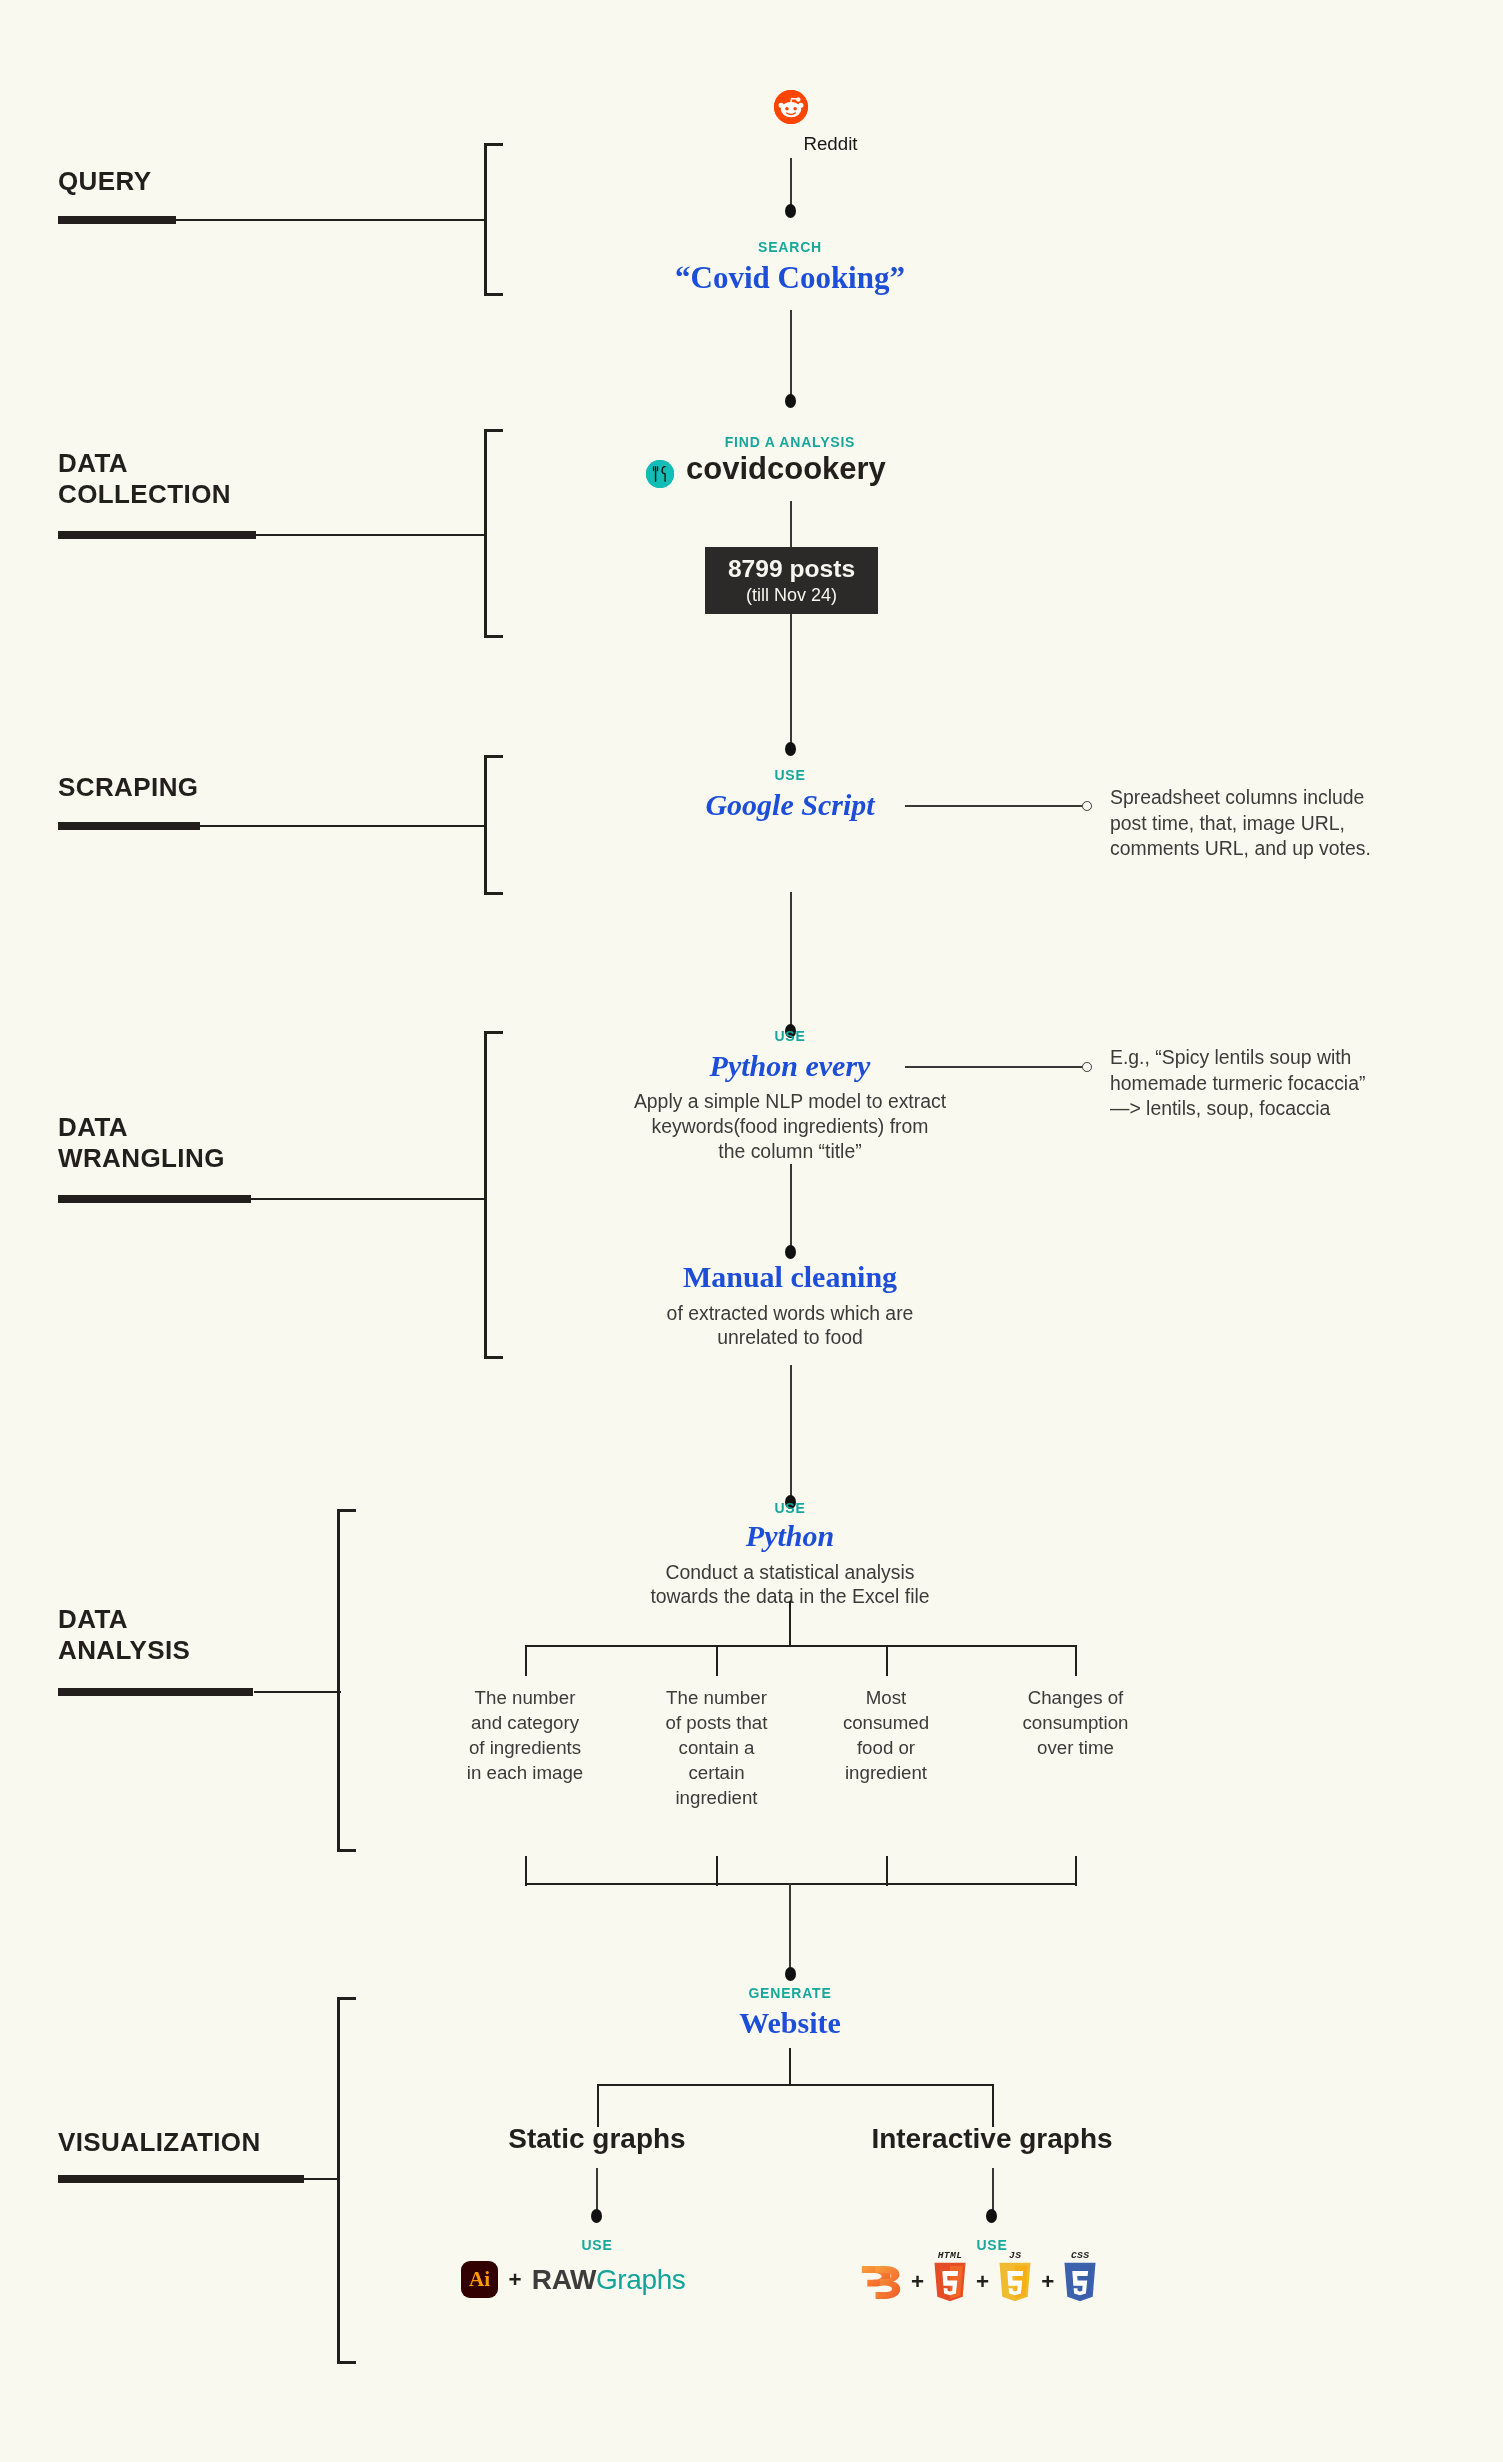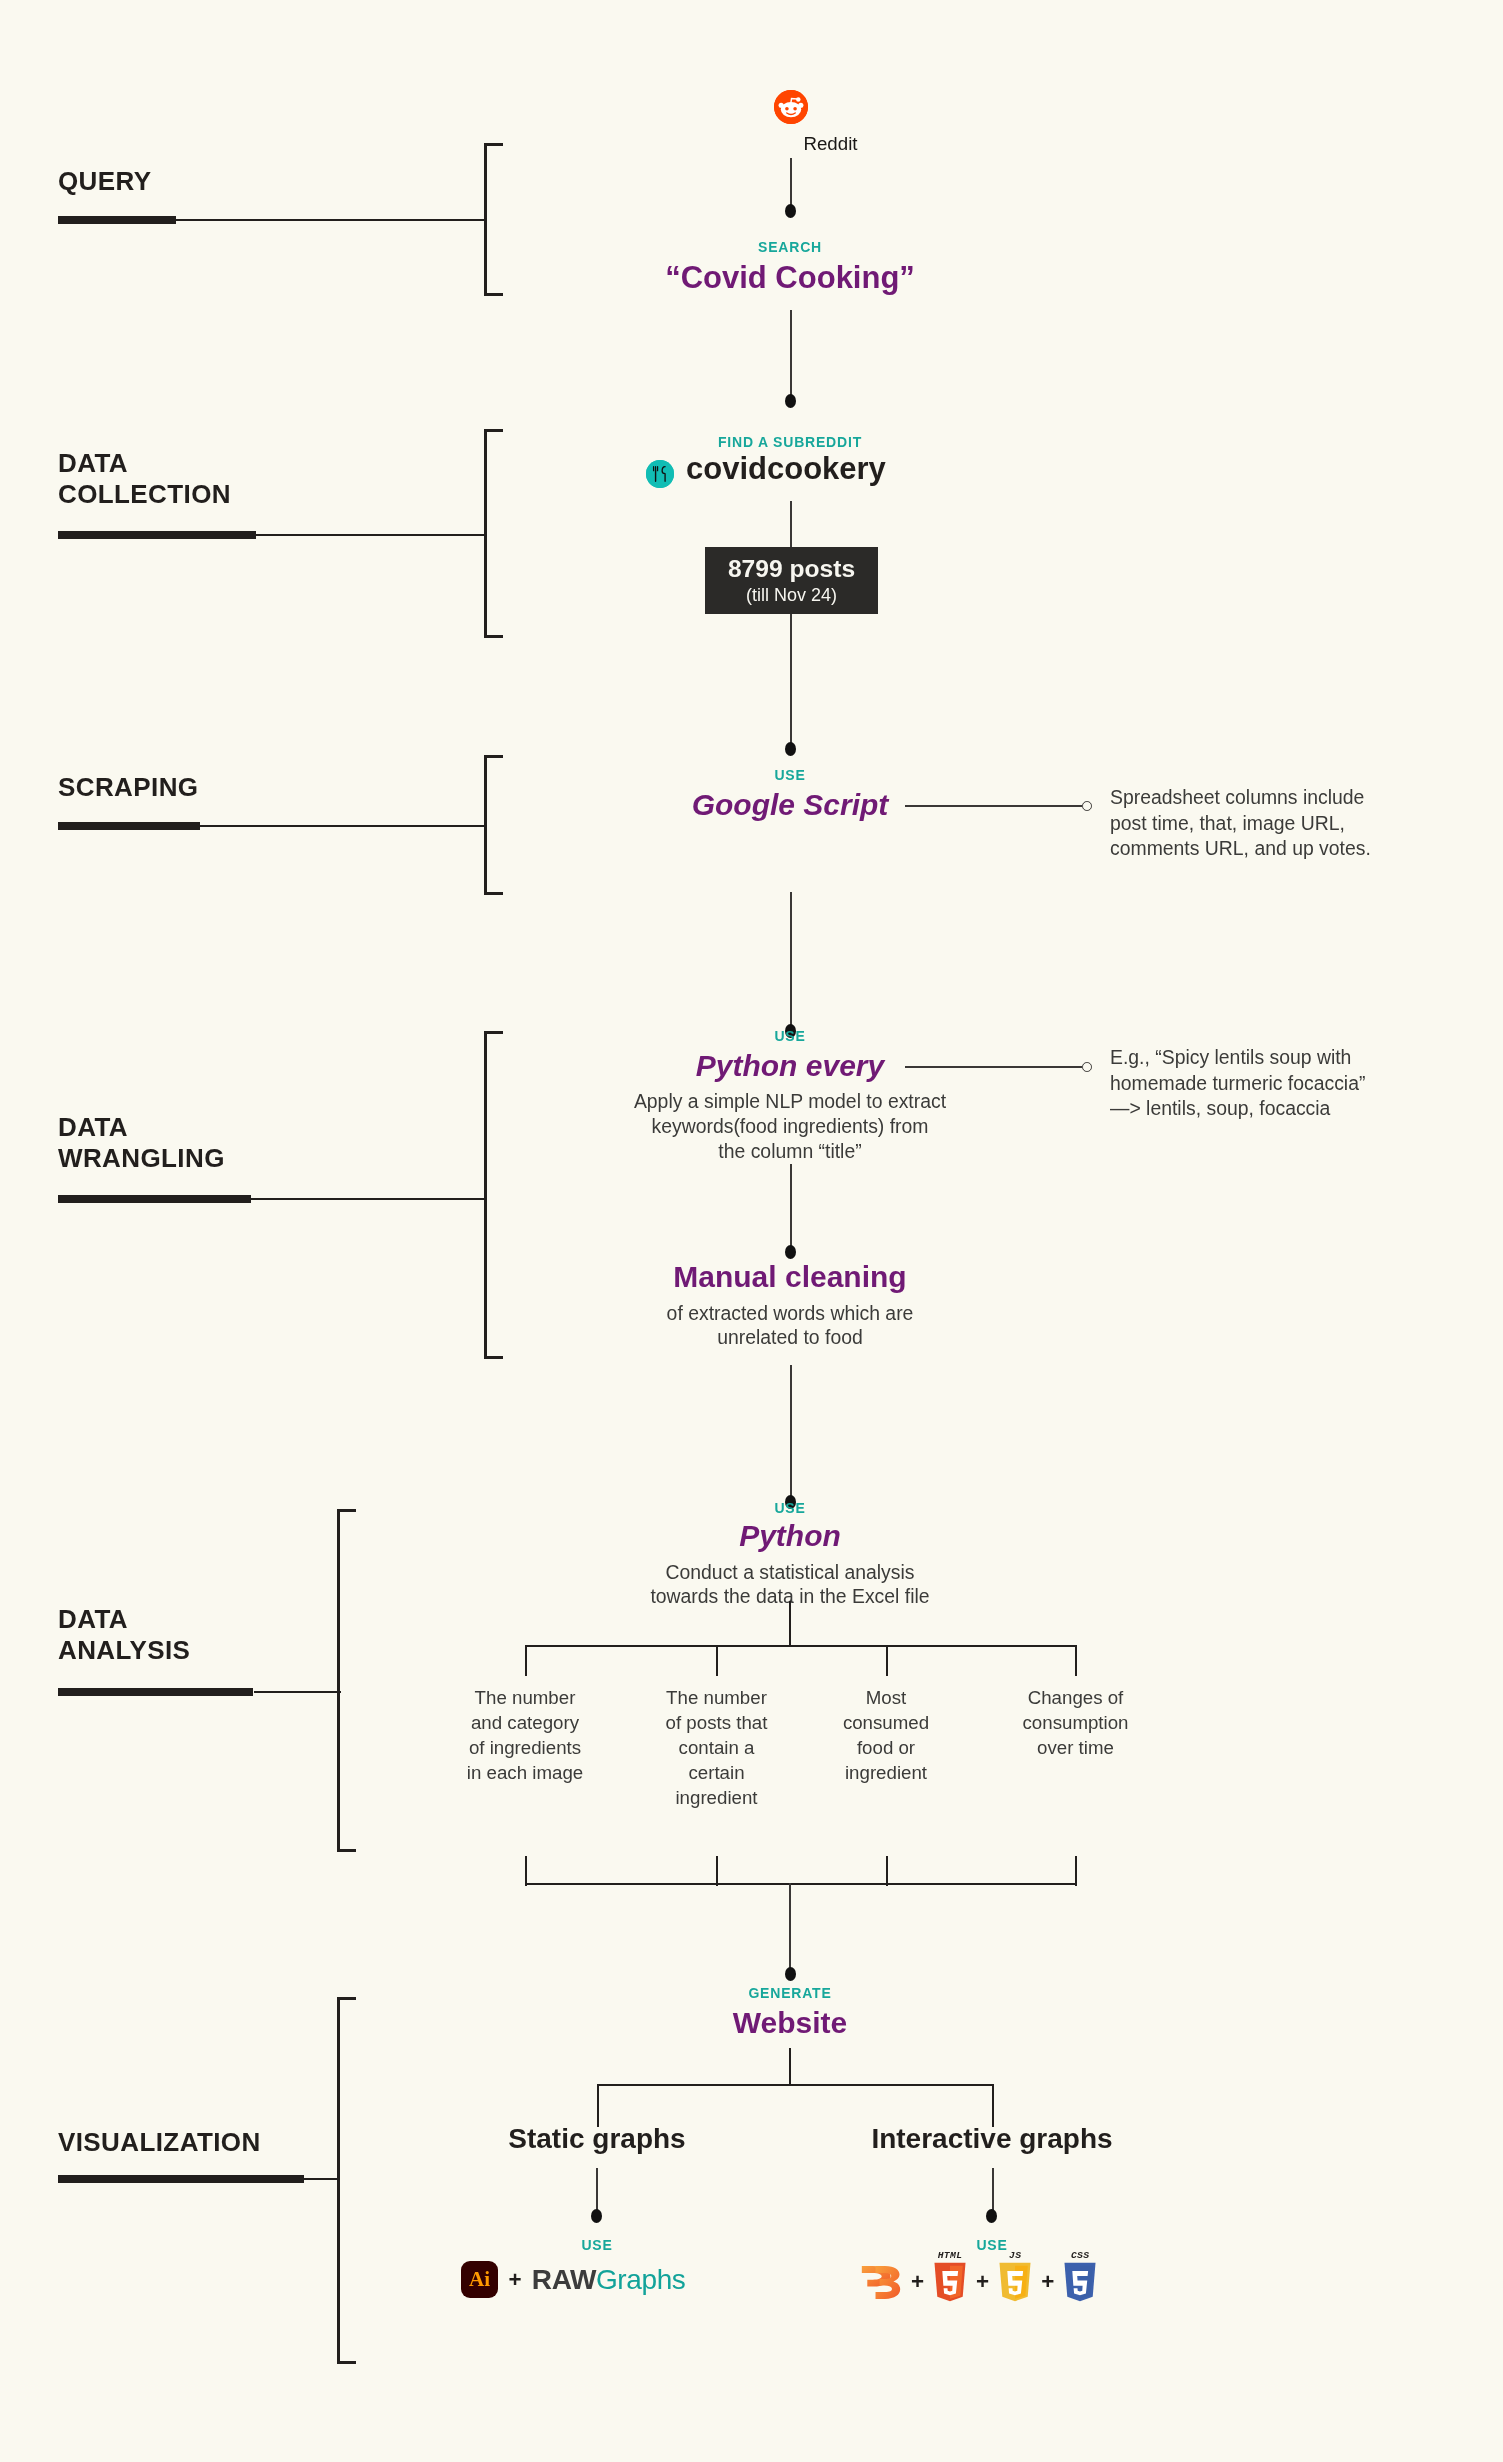--- a/index.html
+++ b/index.html
@@ -73,21 +73,22 @@
     letter-spacing:0.8px;
     text-align:center;
     width:100%;
     left:0;
   }
   .node{position:absolute;text-align:center;}
   .node-title{
     font-size:30px;
     font-weight:bold;
     line-height:1.15;
-    color:#701a75;
+    color:#1d4ed8;
+    font-family:Liberation Serif, serif;
   }
   .node-title.ital{
     font-style:italic;
     font-weight:bold;
   }
   .node-title.quote{font-weight:bold;font-size:31px;}
   .node-sub{
     font-size:19.4px;
     line-height:1.28;
     color:#3B3B39;
@@ -232,21 +233,21 @@
 
   <div class="node" style="left:566px;top:239px;width:448px;">
     <div class="kicker" style="position:relative;">SEARCH</div>
     <div class="node-title quote" style="margin-top:4.5px;">“Covid Cooking”</div>
   </div>
 
   <div class="vline" style="left:790px;top:310px;height:90px;"></div>
   <div class="dot" style="left:785px;top:394px;"></div>
 
   <div class="node" style="left:566px;top:434px;width:448px;">
-    <div class="kicker" style="position:relative;">FIND A SUBREDDIT</div>
+    <div class="kicker" style="position:relative;">FIND A ANALYSIS</div>
   </div>
   <div class="sub-icon" style="left:646px;top:460px;">
     <svg viewBox="0 0 38 38" width="28" height="28" aria-hidden="true">
       <circle cx="19" cy="19" r="19" fill="#11BDB4"></circle>
       <path d="M13 9 L13 14.5 M15.7 9 L15.7 14.5 M10.3 9 L10.3 14.5" stroke="#111" stroke-width="1.7" stroke-linecap="round"></path>
       <path d="M13 14.5 L13 29" stroke="#111" stroke-width="1.9" stroke-linecap="round"></path>
       <path d="M25.9 9 C22.8 9 21.9 12.5 21.9 15 C21.9 17.4 23.6 18.6 25.9 18.6 L25.9 29" stroke="#111" stroke-width="1.8" fill="none" stroke-linecap="round" stroke-linejoin="round"></path>
     </svg>
   </div>
   <div class="abs" style="left:686px;top:451px;width:448px;font-size:31px;font-weight:bold;text-align:left;">covidcookery</div>

